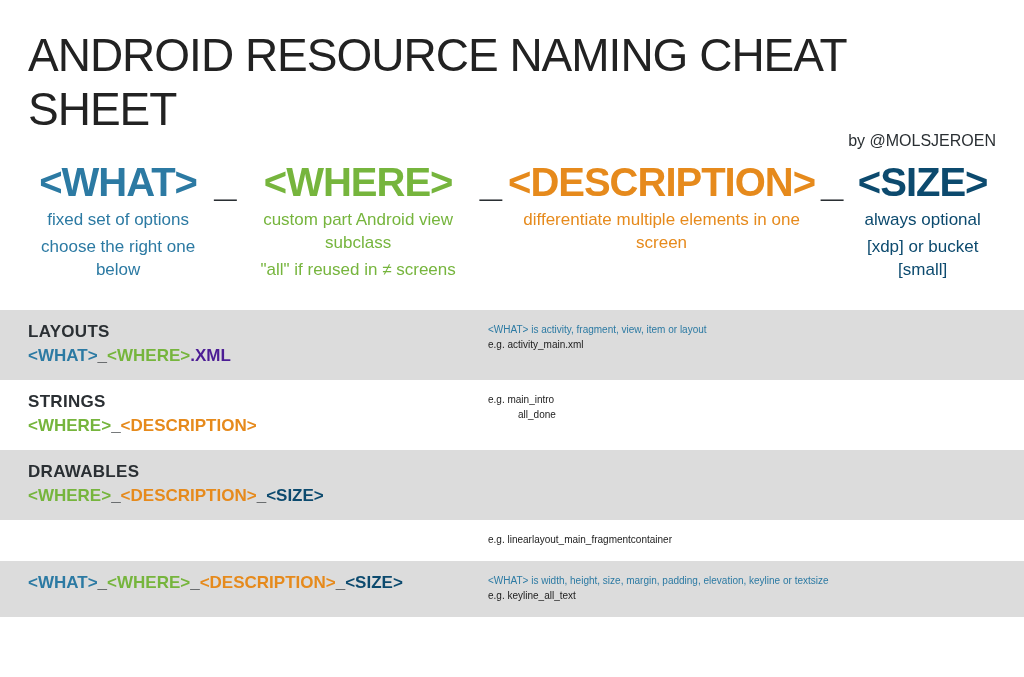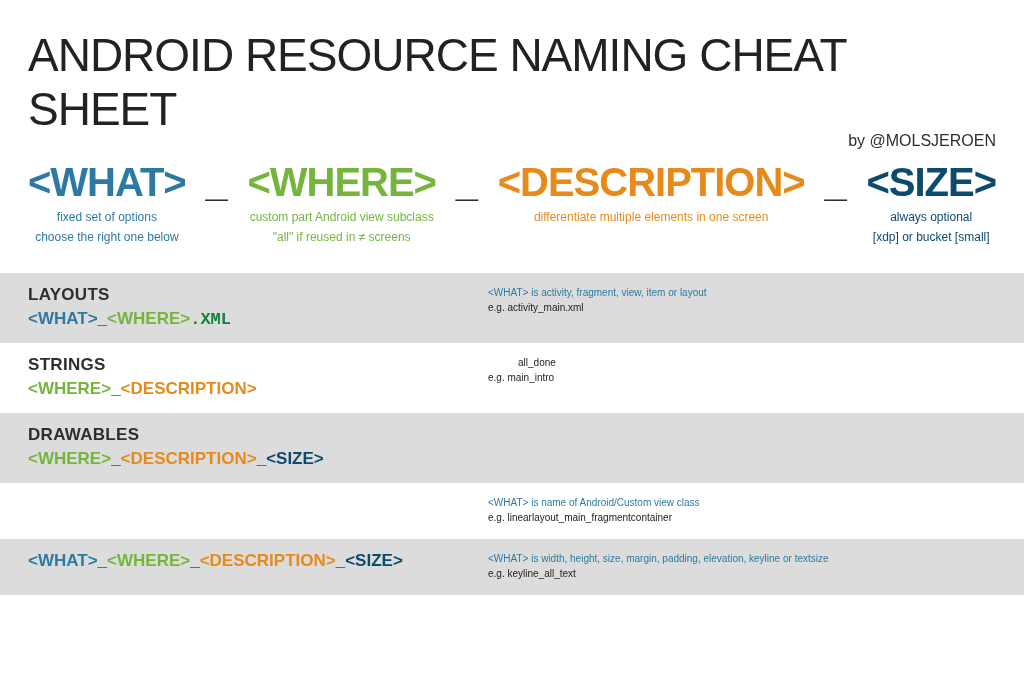--- a/index.html
+++ b/index.html
@@ -32,21 +32,21 @@
     margin-bottom: 28px;
   }
   .part { text-align: center; }
   .token {
     font-size: 40px;
     font-weight: 800;
     letter-spacing: -1px;
     white-space: nowrap;
   }
   .sub {
-    font-size: 12px;
+    font-size: 17px;
     line-height: 1.35;
     margin-top: 4px;
   }
   .sep {
     font-size: 40px;
     font-weight: 800;
     color: #2a2f33;
     align-self: flex-start;
   }
   .c-what    { color: #2c7aa3; text-align: center; }
@@ -63,21 +63,21 @@
   .right { flex: 1; font-size: 10px; line-height: 1.5; color: #222; }
   .cat {
     font-size: 17px;
     font-weight: 700;
     color: #2a2f33;
     margin-bottom: 4px;
     letter-spacing: 0.3px;
   }
   .pattern { font-size: 17px; font-weight: 600; }
   .pattern .u { color: #2a2f33; }
-  .pattern .ext { color: #15803d; font-weight: 700; font-family: Liberation Mono, monospace; }
+  .pattern .ext { color: #4c1d95; font-weight: 700; }
   .hint { color: #2c7aa3; }
   .eg   { color: #222; }
   .indent { padding-left: 30px; }
 </style>
 </head>
 <body>
 
 <div class="page">
   <h1 class="title">ANDROID RESOURCE NAMING CHEAT SHEET</h1>
   <div class="byline">by @MOLSJEROEN</div>
@@ -123,39 +123,38 @@
     </div>
 
     <div class="row">
       <div class="left">
         <div class="cat">STRINGS</div>
         <div class="pattern">
           <span class="c-where">&lt;WHERE&gt;</span><span class="u">_</span><span class="c-desc">&lt;DESCRIPTION&gt;</span>
         </div>
       </div>
       <div class="right">
+        <div class="eg">e.g. main_intro</div>
         <div class="eg indent">all_done</div>
-        <div class="eg">e.g. main_intro</div>
       </div>
     </div>
 
     <div class="row alt">
       <div class="left">
         <div class="cat">DRAWABLES</div>
         <div class="pattern">
           <span class="c-where">&lt;WHERE&gt;</span><span class="u">_</span><span class="c-desc">&lt;DESCRIPTION&gt;</span><span class="u">_</span><span class="c-size">&lt;SIZE&gt;</span>
         </div>
       </div>
     </div>
 
     <div class="row">
       <div class="left">
       </div>
       <div class="right">
-        <div class="hint">&lt;WHAT&gt; is name of Android/Custom view class</div>
         <div class="eg">e.g. linearlayout_main_fragmentcontainer</div>
       </div>
     </div>
 
     <div class="row alt">
       <div class="left">
         <div class="pattern">
           <span class="c-what">&lt;WHAT&gt;</span><span class="u">_</span><span class="c-where">&lt;WHERE&gt;</span><span class="u">_</span><span class="c-desc">&lt;DESCRIPTION&gt;</span><span class="u">_</span><span class="c-size">&lt;SIZE&gt;</span>
         </div>
       </div>

